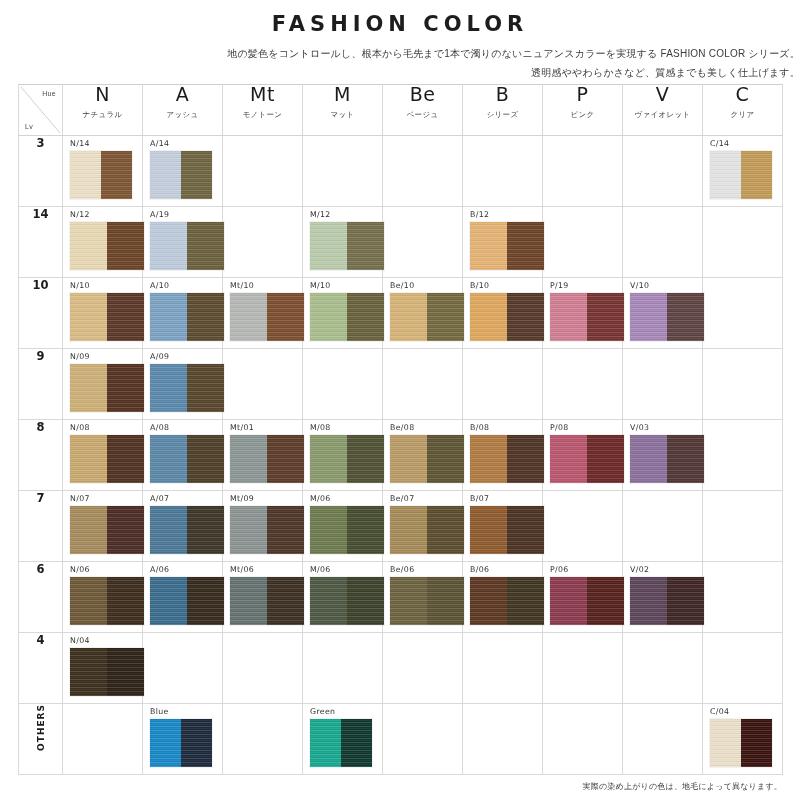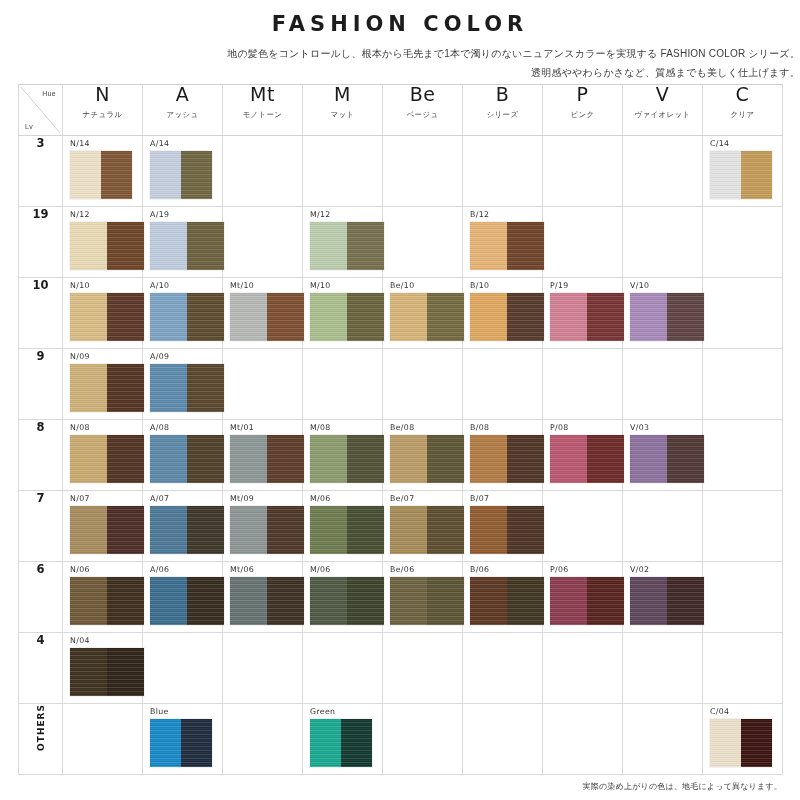--- a/index.html
+++ b/index.html
@@ -271,21 +271,21 @@
                 <div class="code">C/14</div>
                 <div class="sw narrow">
                   <div class="half" style="background:#e3e3e3"></div>
                   <div class="half" style="background:#c29a56"></div>
                 </div>
               </div>
             </div>
           </td>
         </tr>
         <tr class="body-row">
-          <td class="lv">19</td>
+          <td class="lv">14</td>
           <td>
             <div class="cell">
               <div class="cell-inner">
                 <div class="code">N/12</div>
                 <div class="sw">
                   <div class="half" style="background:#e8d9b4"></div>
                   <div class="half" style="background:#6b4326"></div>
                 </div>
               </div>
             </div>

